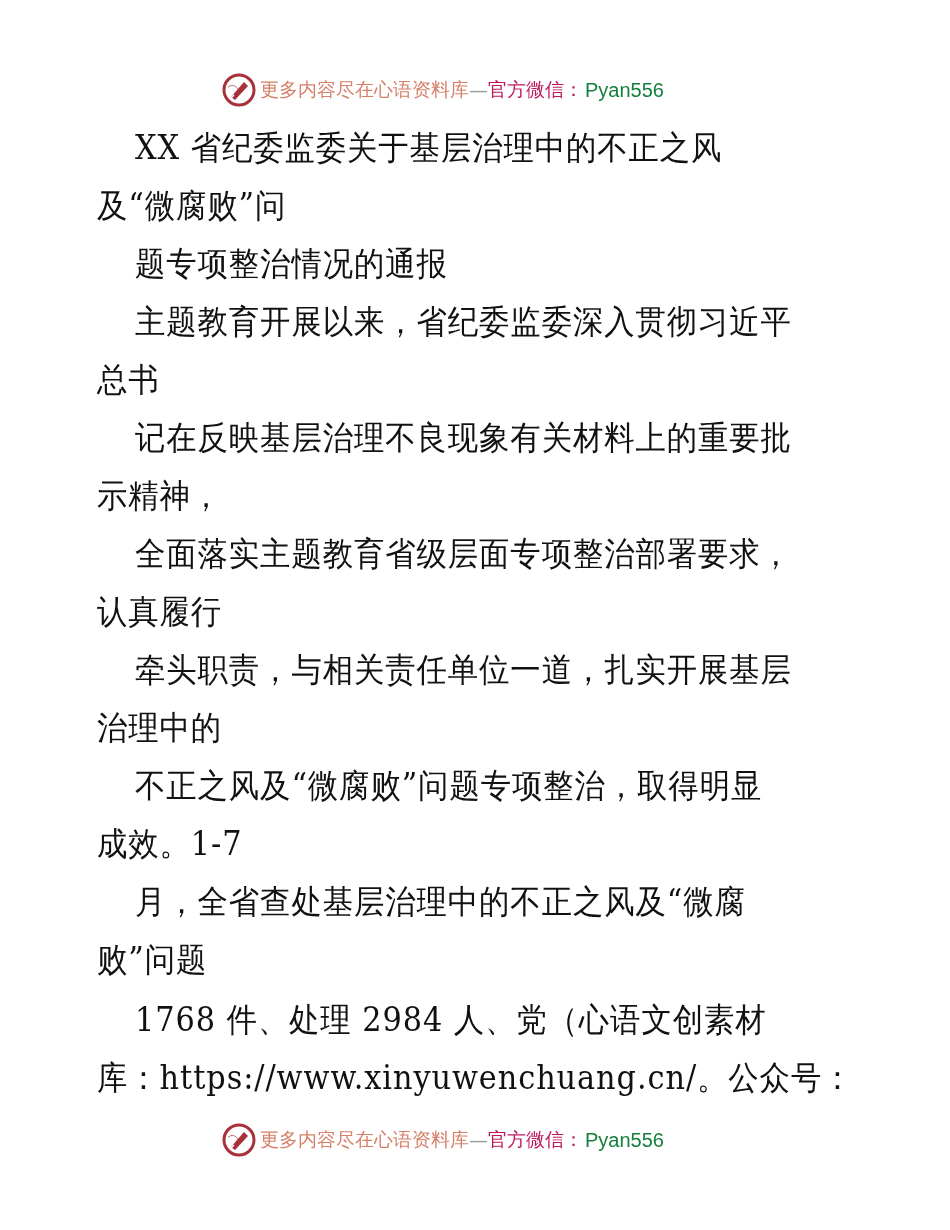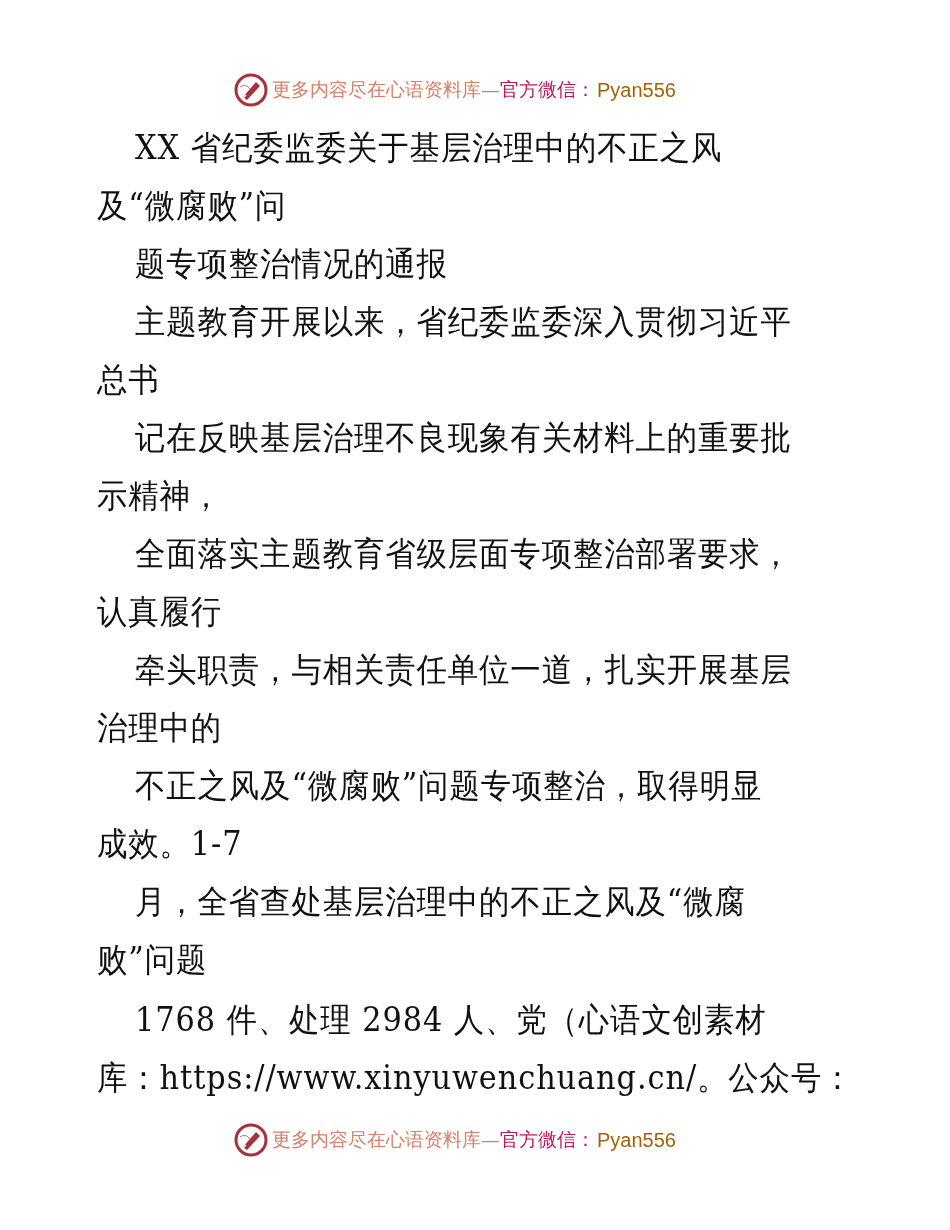--- a/index.html
+++ b/index.html
@@ -10,21 +10,21 @@
     body {
       width: 950px;
       height: 1230px;
       position: relative;
       overflow: hidden;
       font-family: "DejaVu Serif", "Liberation Serif", serif;
       color: #111111;
     }
     .watermark {
       position: absolute;
-      left: 234px;
+      left: 222px;
       height: 36px;
       display: flex;
       align-items: center;
       white-space: nowrap;
     }
     .watermark.top { top: 72px; }
     .watermark.bottom { top: 1122px; }
     .wm-logo {
       width: 34px;
       height: 34px;
@@ -43,21 +43,21 @@
       font-family: "DejaVu Sans", sans-serif;
     }
     .wm-label {
       font-family: "DejaVu Serif", "Liberation Serif", serif;
       font-size: 19px;
       color: #be185d;
     }
     .wm-id {
       font-family: "Liberation Sans", sans-serif;
       font-size: 20px;
-      color: #a16207;
+      color: #15803d;
       margin-left: 2px;
     }
     .doc {
       position: absolute;
       left: 97px;
       top: 120px;
       width: 760px;
     }
     .line {
       position: absolute;

